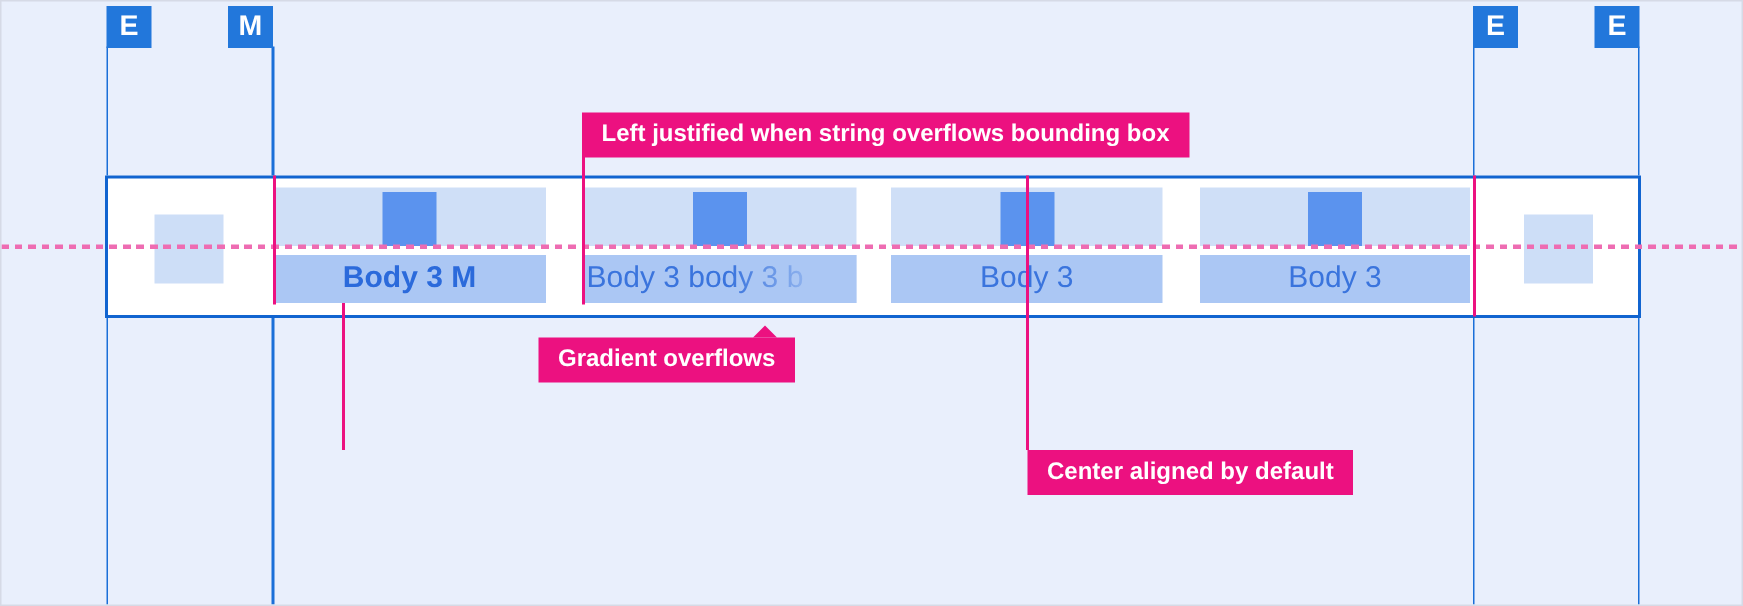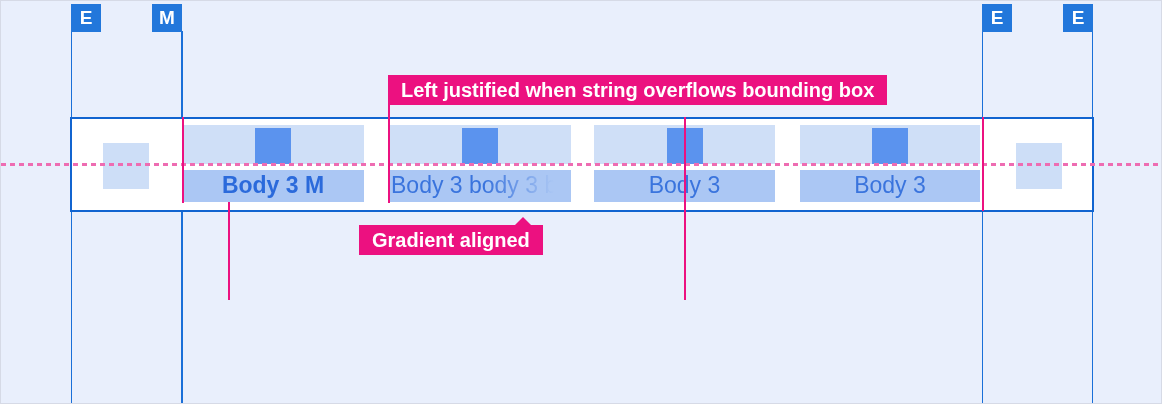--- a/index.html
+++ b/index.html
@@ -33,42 +33,42 @@
     position:absolute;top:142px;width:46px;height:46px;
     background:#cddef7;z-index:3;
   }
   
   .tab{position:absolute;top:116px;height:95px;z-index:3;}
   .tab-swatch{position:absolute;left:0;right:0;top:8px;height:39px;background:#cfdff7;}
   .tab-square{position:absolute;left:calc(50% - 18px);top:11px;width:36px;height:36px;background:#5b93ee;}
   .tab-labelbg{
     position:absolute;left:0;right:0;top:53px;height:32px;
     background:#abc7f4;color:#3a74dd;
-    font-size:23px;line-height:31px;text-align:center;
+    font-size:20px;line-height:31px;text-align:center;
     white-space:nowrap;overflow:hidden;
   }
   .tab-labelbg.active{font-weight:bold;color:#2b6adb;}
   .tab-labelbg.left{text-align:left;padding-left:2px;}
   .fade{
     position:absolute;top:0;right:0;width:85px;height:32px;
     background:linear-gradient(90deg, rgba(171,199,244,0) 0%, #abc7f4 80%);
   }
   
   .dashline{
     position:absolute;left:0;width:1162px;top:162px;height:3px;
     background:repeating-linear-gradient(90deg,#ee6cb2 0 5px,rgba(0,0,0,0) 5px 9px);
     z-index:4;
   }
   
   .conn{position:absolute;width:2px;background:#ec1180;z-index:5;}
   
   .note{
     position:absolute;height:30px;
     background:#ec1180;color:#ffffff;
-    font-size:20px;font-weight:bold;line-height:30px;
+    font-size:16px;font-weight:bold;line-height:30px;
     padding:0 13px;white-space:nowrap;
     z-index:6;
   }
   .note-gradient::after{
     content:"";position:absolute;right:12px;top:-8px;
     border-left:8px solid rgba(0,0,0,0);
     border-right:8px solid rgba(0,0,0,0);
     border-bottom:8px solid #ec1180;
   }
 </style>
@@ -126,15 +126,16 @@
 
   <div class="dashline"></div>
 
   <div class="conn" style="left:180.5px;top:116px;height:86px"></div>
   <div class="conn" style="left:387px;top:103px;height:99px"></div>
   <div class="conn" style="left:227px;top:201px;height:98px"></div>
   <div class="conn" style="left:683px;top:116px;height:183px"></div>
   <div class="conn" style="left:980.5px;top:116px;height:94px"></div>
 
   <div class="note" style="left:387px;top:74px">Left justified when string overflows bounding box</div>
-  <div class="note note-gradient" style="left:358px;top:224px">Gradient aligned</div>
+  <div class="note note-gradient" style="left:358px;top:224px">Gradient overflows</div>
+  <div class="note" style="left:684px;top:299px">Center aligned by default</div>
 
 </div>
 
 </body></html>

